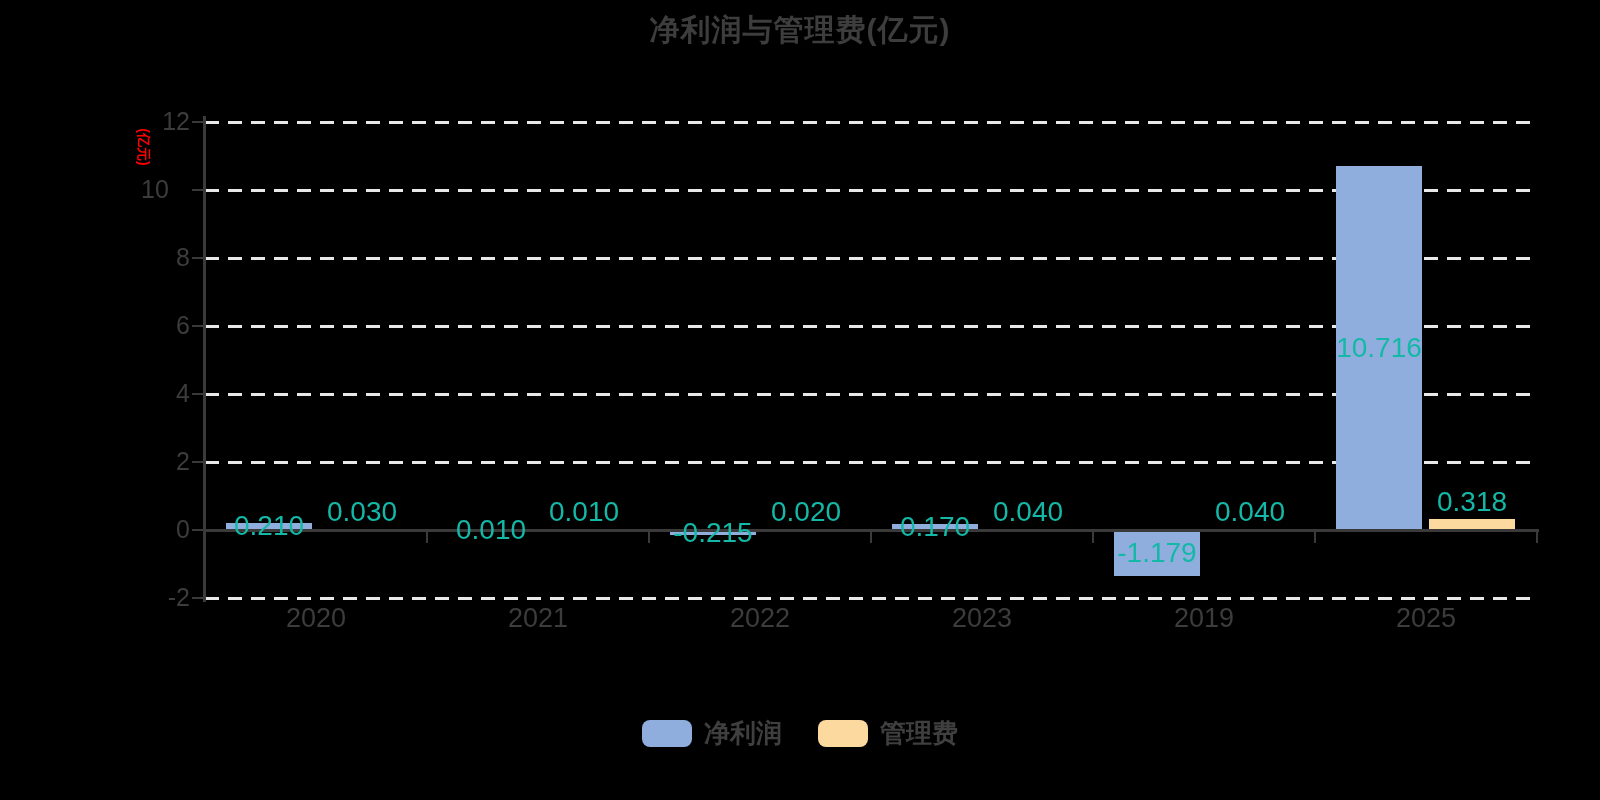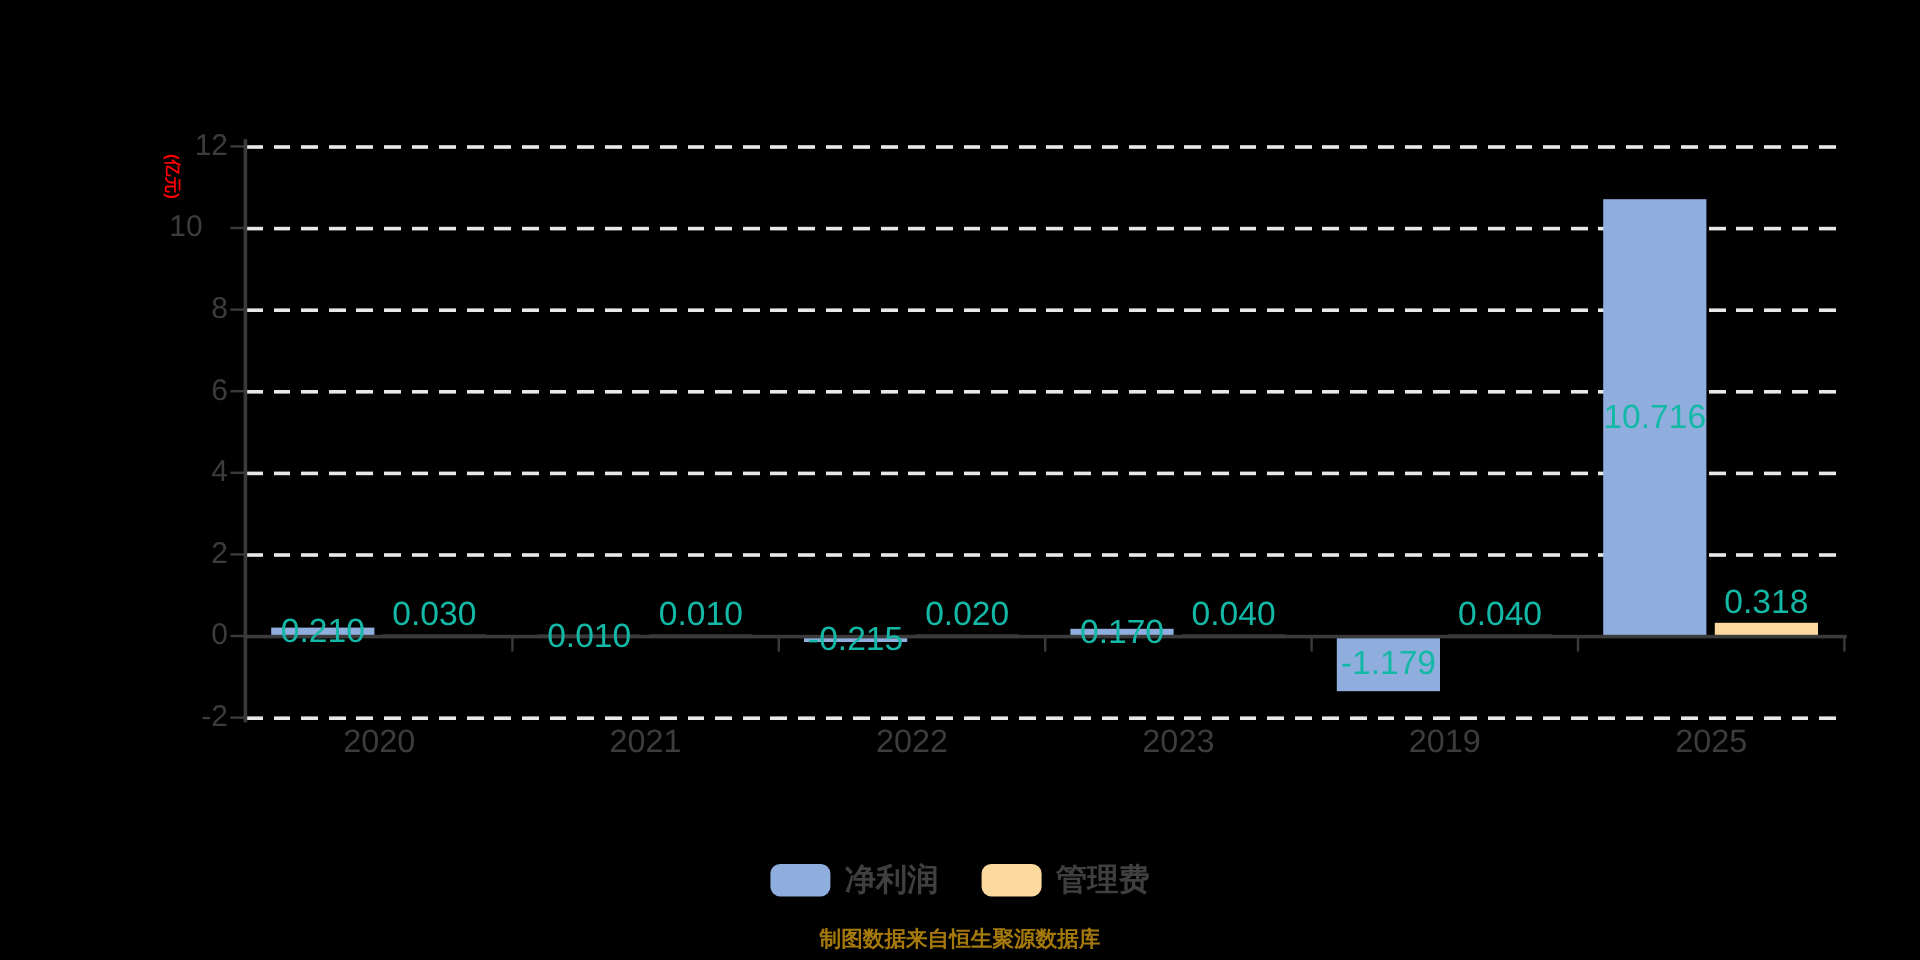--- a/index.html
+++ b/index.html
@@ -28,20 +28,21 @@
   .legend-item{display:flex;align-items:center;gap:12px;cursor:pointer;}
   .swatch{width:50px;height:27px;border-radius:8px;}
   .legend-text{font-size:26px;font-weight:600;color:#3f3f3f;}
   .footer{position:absolute;top:770px;left:0;width:100%;text-align:center;
           font-size:18px;font-weight:bold;color:#a6790b;}
 </style>
 </head>
 <body>
 
 <div class="root">
+  <div class="title">净利润与管理费(亿元)</div>
   <div class="ylabel">(亿元)</div>
   <div class="plot" id="plot">
       <div class="grid" style="left: 205px; width: 1332px; top: 120.5px;"></div>
       <div class="ytick" style="left: 120px; top: 107px;">12</div>
       <div class="ytickmark" style="left: 192px; top: 121px;"></div>
       <div class="grid" style="left: 205px; width: 1332px; top: 188.5px;"></div>
       <div class="ytick" style="left: 120px; top: 175px; text-align: center;">10</div>
       <div class="ytickmark" style="left: 192px; top: 189px;"></div>
       <div class="grid" style="left: 205px; width: 1332px; top: 256.5px;"></div>
       <div class="ytick" style="left: 120px; top: 243px;">8</div>
@@ -102,14 +103,13 @@
   <div class="legend" id="legend">
       <div class="legend-item">
         <div class="swatch" style="background: rgb(143, 174, 222);"></div>
         <div class="legend-text">净利润</div>
       </div>
       <div class="legend-item">
         <div class="swatch" style="background: rgb(252, 217, 158);"></div>
         <div class="legend-text">管理费</div>
       </div>
     </div>
-  <div class="footer">制图数据来自恒生聚源数据库</div>
 </div>
 
 </body></html>

